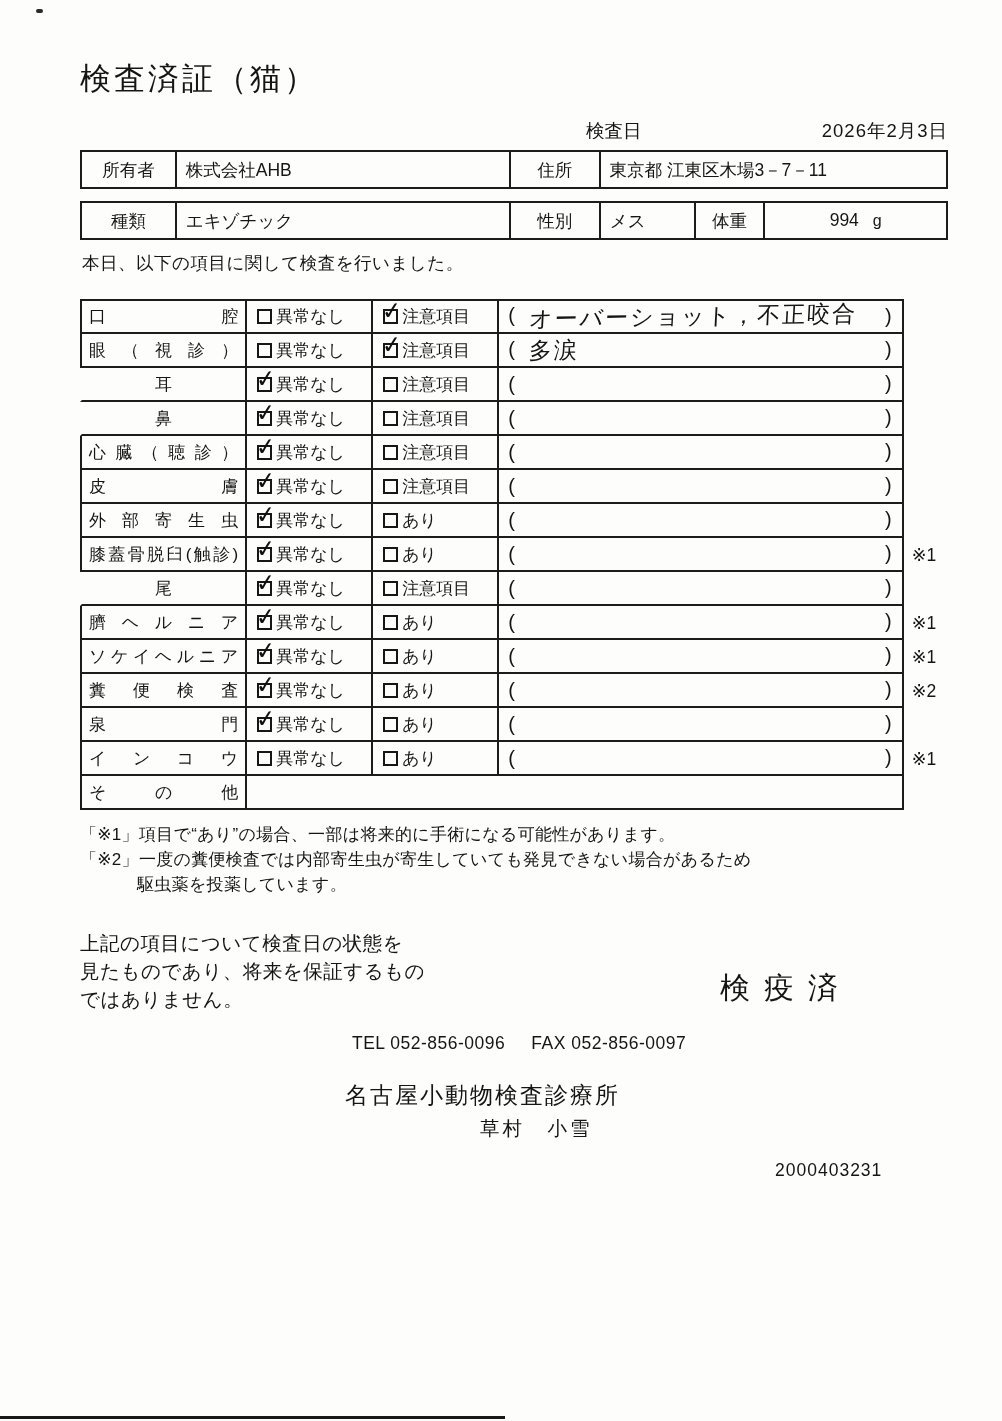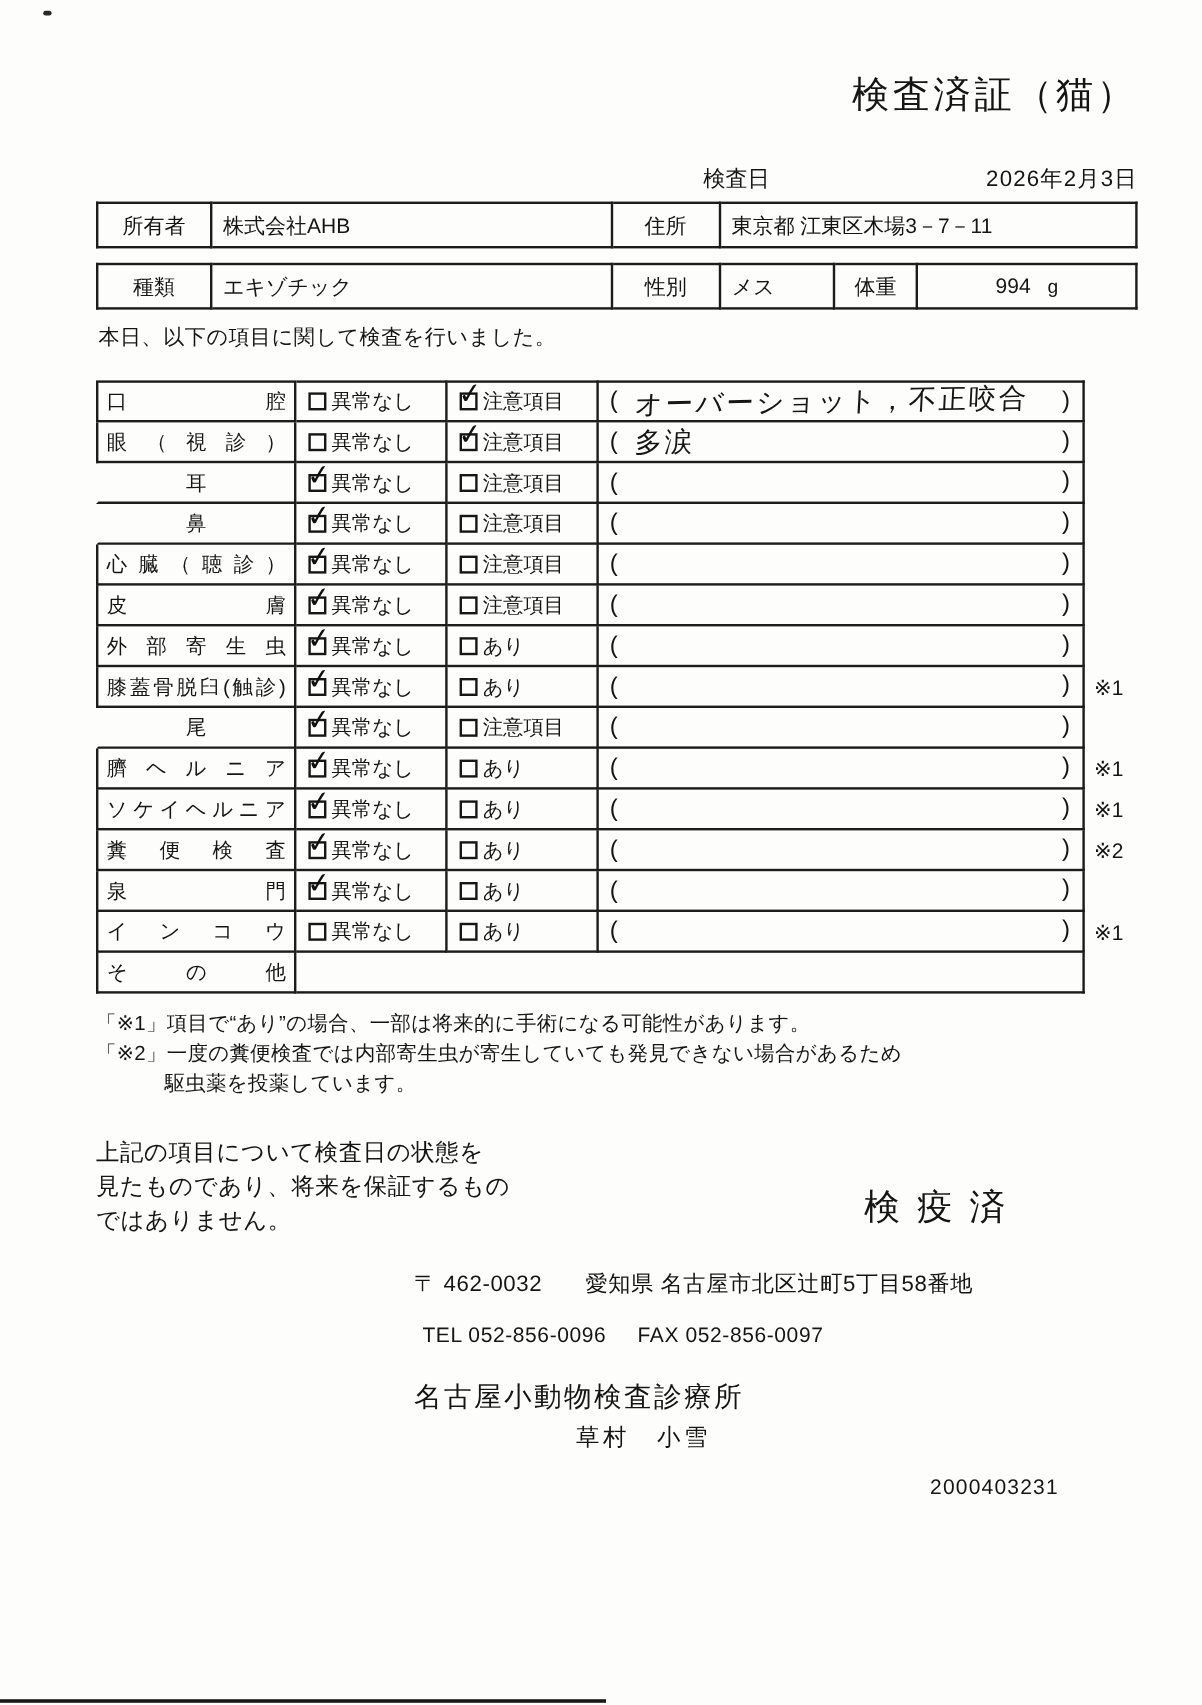--- a/index.html
+++ b/index.html
@@ -4,23 +4,23 @@
 <style>
   * { box-sizing: border-box; }
   html,body { margin:0; padding:0; background:#e9e9e7; }
   .page {
     width:1002px; height:1421px; margin:0 auto; background:#fdfdfc;
     position:relative; overflow:hidden; color:#151515;
     font-family:"Liberation Sans","DejaVu Sans",sans-serif;
   }
   .inner { padding:58px 54px 0 80px; }
 
-  h1.title { margin:0; text-align:right; font-size:31px; font-weight:500; letter-spacing:3px; }
-
-  .date-row { position:relative; height:26px; margin-top:34px; font-size:18.5px; }
+  h1.title { margin:0; text-align:left; font-size:31px; font-weight:500; letter-spacing:3px; }
+
+  .date-row { position:relative; height:26px; margin-top:16px; font-size:18.5px; }
   .date-label { position:absolute; left:506px; top:2px; }
   .date-value { position:absolute; right:0; top:2px; letter-spacing:1px; }
 
   table.info { border-collapse:collapse; table-layout:fixed; }
   table.info td {
     border:2px solid #1c1c1c; height:37px; font-size:17.5px;
     padding:0 9px; overflow:hidden; white-space:nowrap;
   }
   table.info td.hdr { text-align:center; padding:0 3px; }
   .t-owner  { margin-top:8px; }
@@ -258,23 +258,20 @@
 
     <div class="bottom-row">
       <div class="disclaimer">
         <div>上記の項目について検査日の状態を</div>
         <div>見たものであり、将来を保証するもの</div>
         <div>ではありません。</div>
       </div>
       <div class="stamp">検疫済</div>
     </div>
 
-    <div class="addr">
-      <span class="postal">〒 462-0032</span><span>愛知県 名古屋市北区辻町5丁目58番地</span>
-    </div>
     <div class="tel">
       <span>TEL 052-856-0096</span><span class="fax">FAX 052-856-0097</span>
     </div>
     <div class="clinic">名古屋小動物検査診療所</div>
     <div class="vet">草村　小雪</div>
     <div class="serial">2000403231</div>
 
   </div>
   <div class="scan-edge"></div>
 </div>

